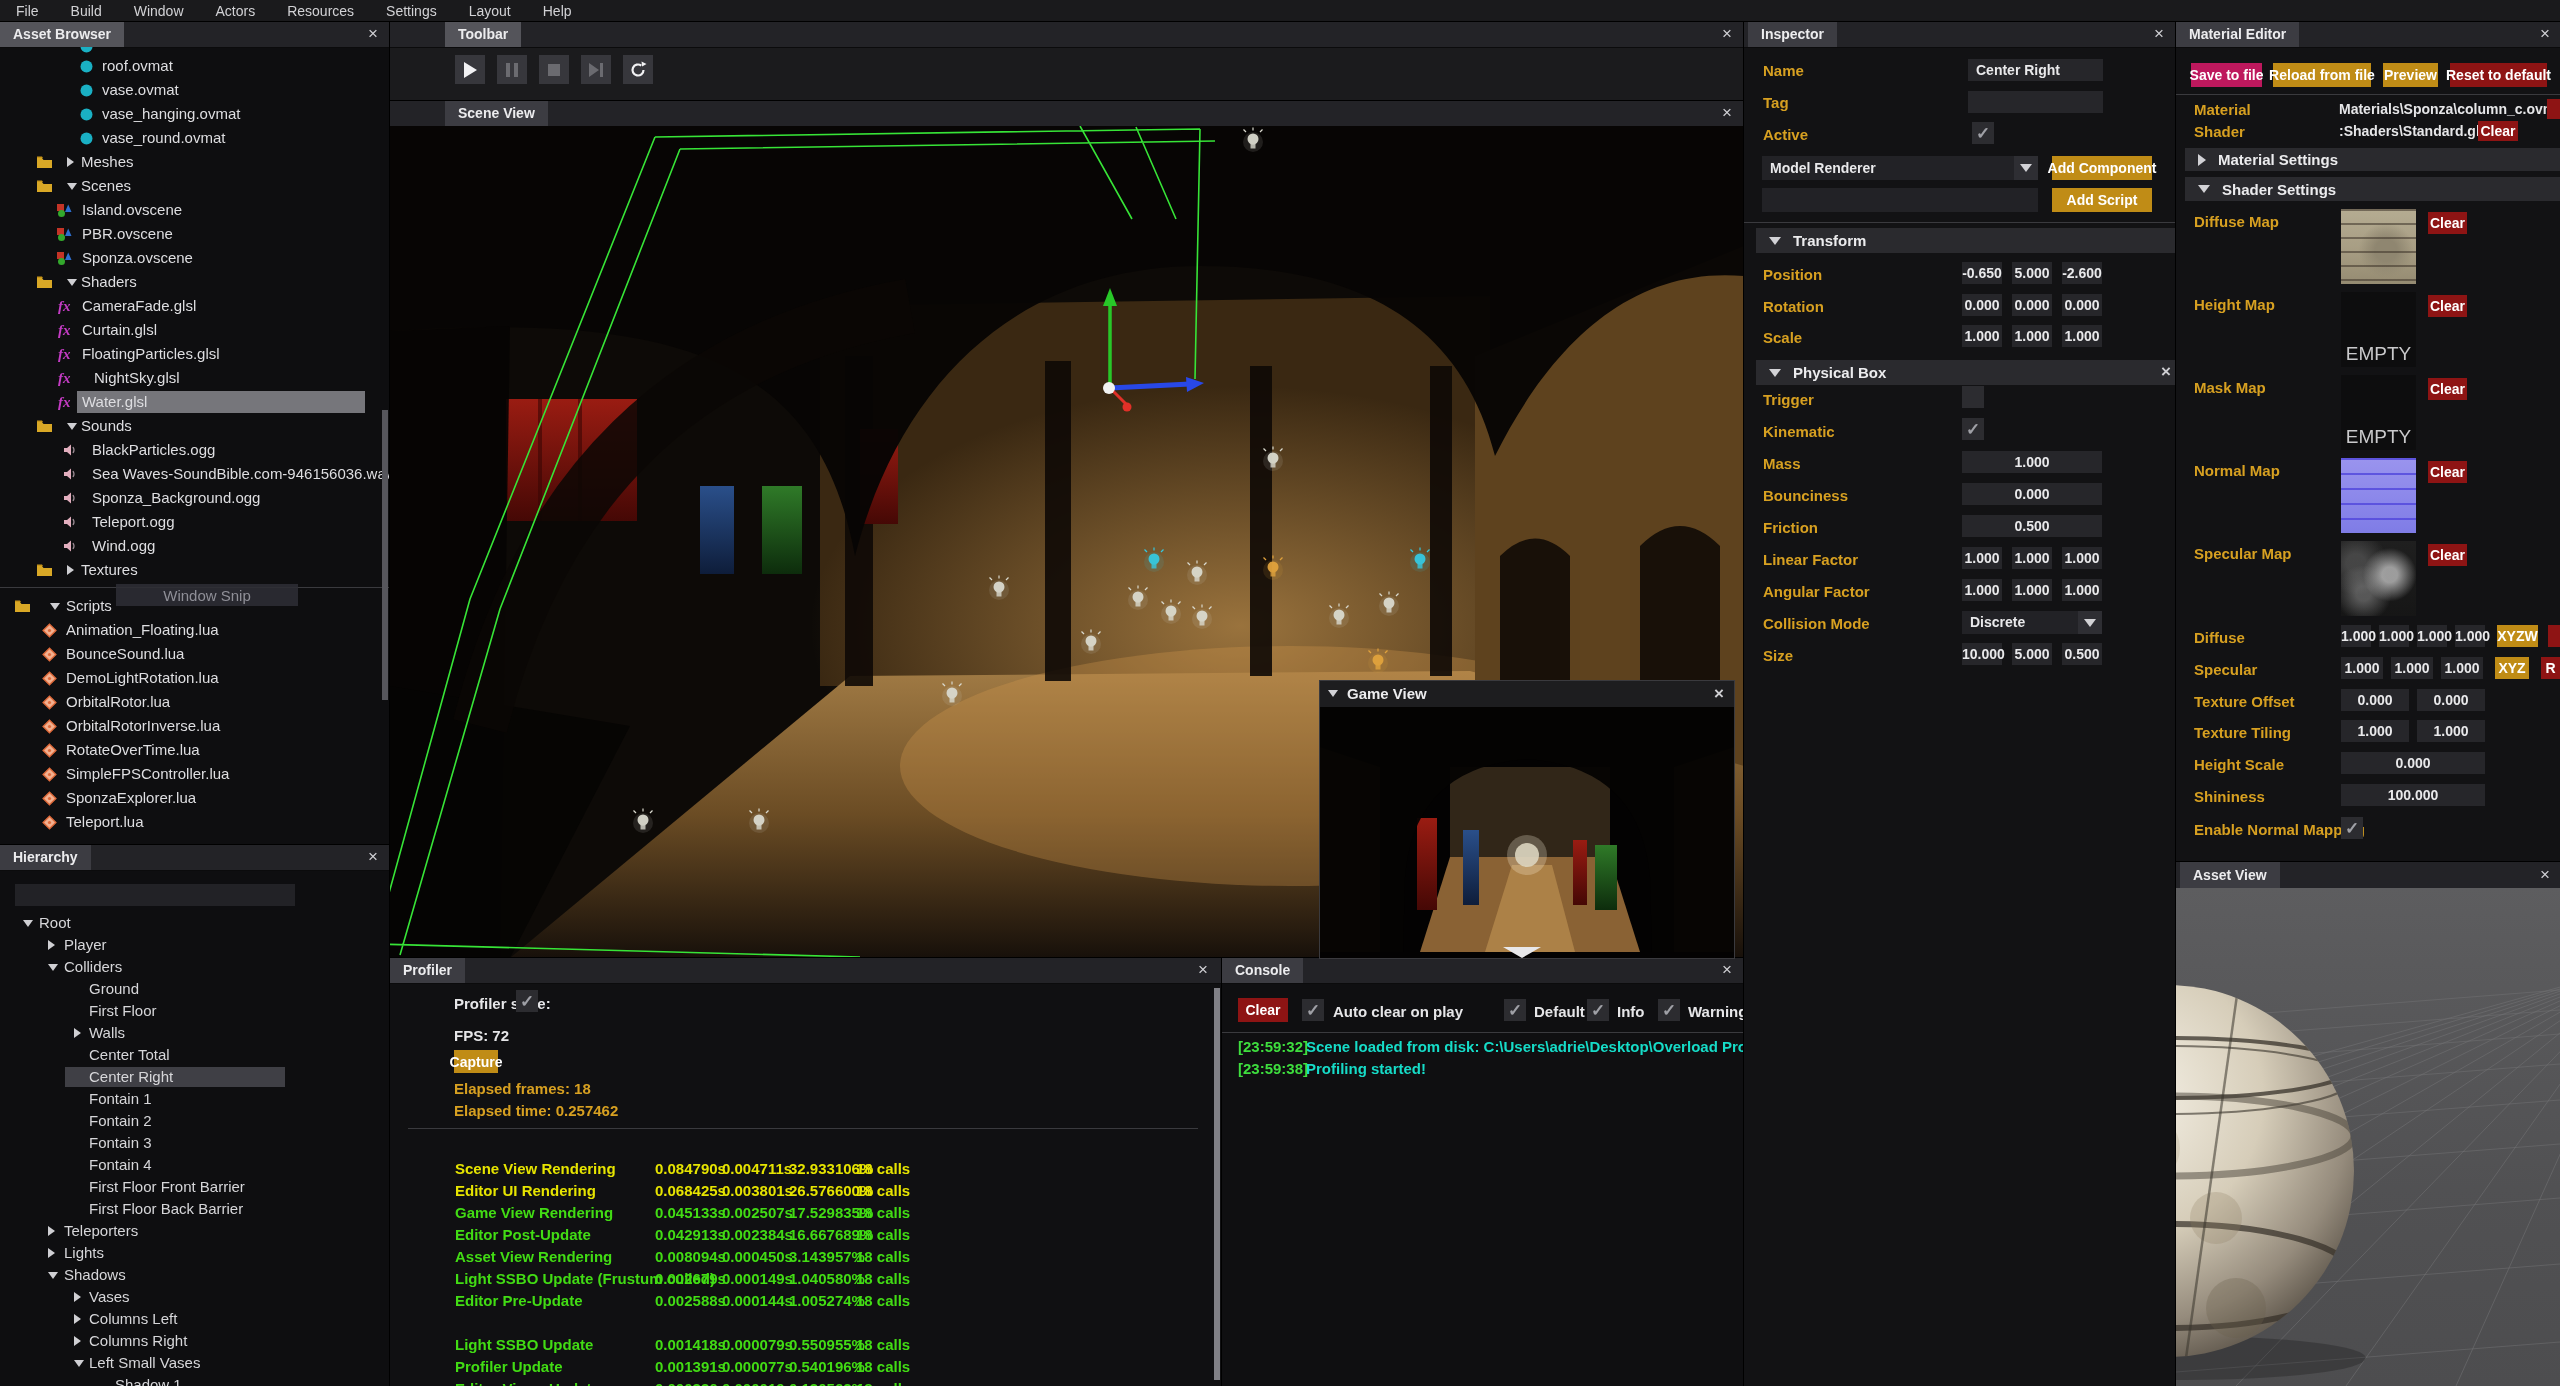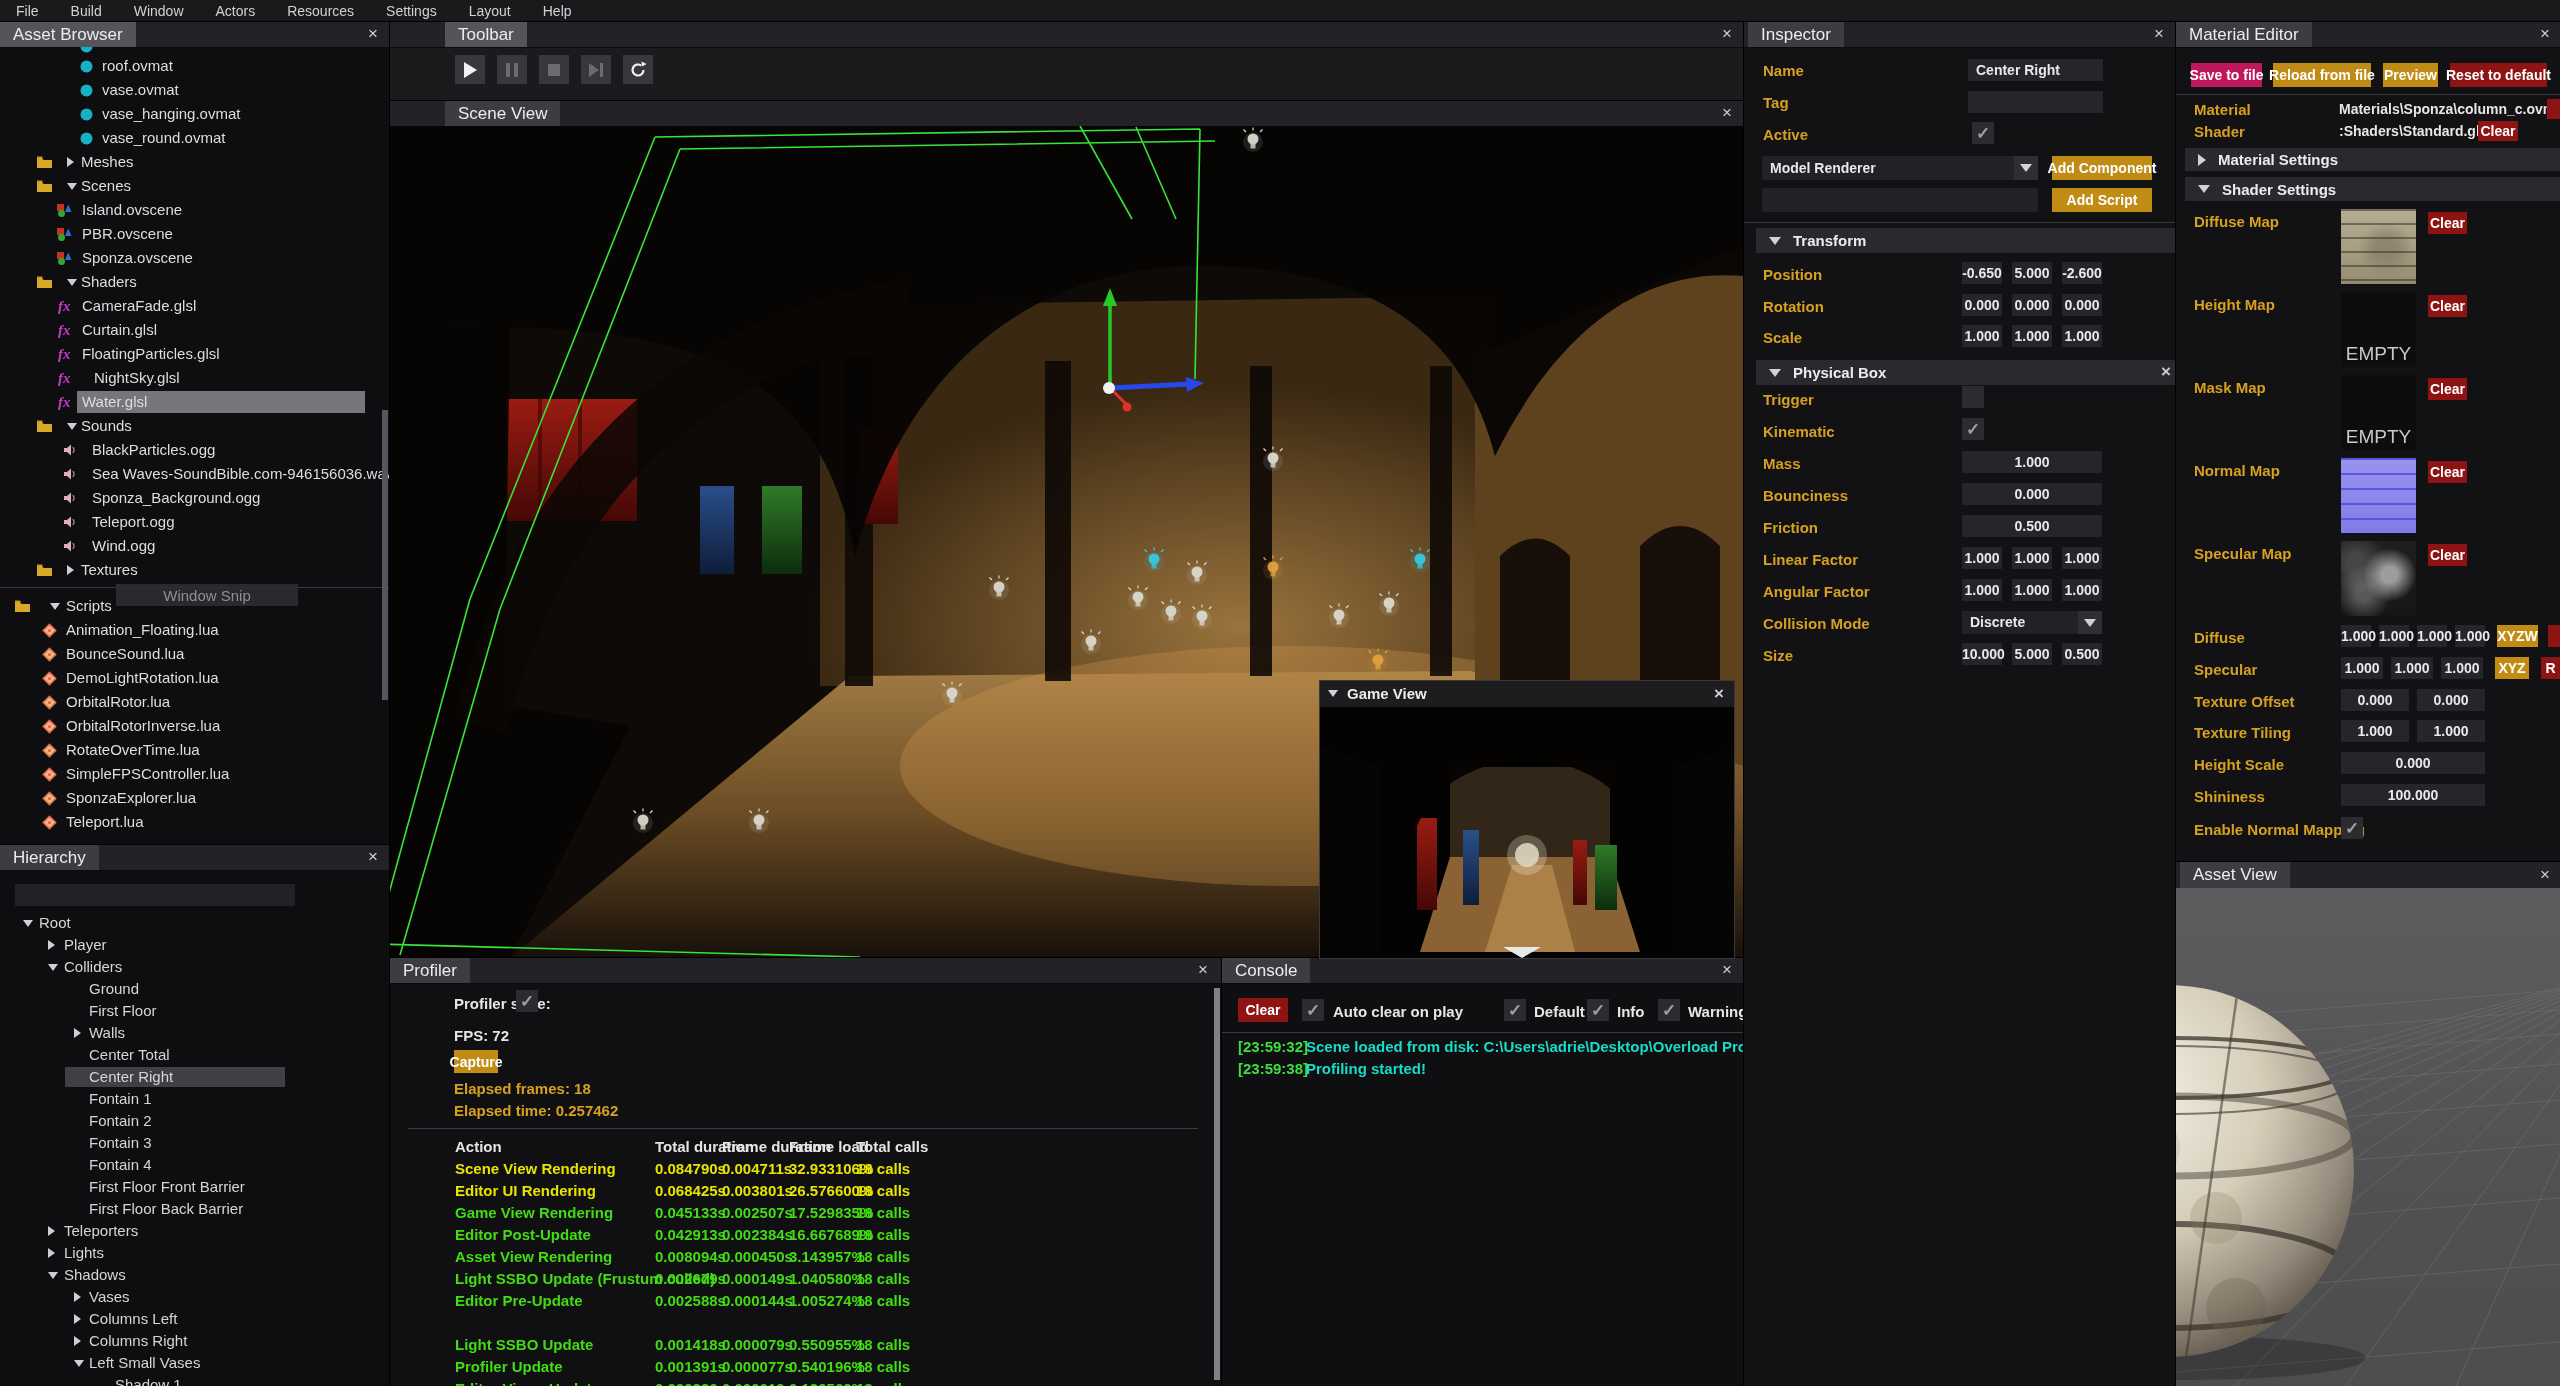--- a/index.html
+++ b/index.html
@@ -1,21 +1,21 @@
 <!DOCTYPE html>
 <html><head>
 <meta charset="utf-8">
 <style>
   html,body{margin:0;padding:0;background:#0c0c0d;}
   body{width:2560px;height:1386px;position:relative;overflow:hidden;
        font-family:"Liberation Sans",sans-serif;-webkit-font-smoothing:antialiased;}
   .abs{position:absolute;}
   .panel{position:absolute;background:#121214;outline:1px solid #000;overflow:hidden;}
   .tabbar{position:absolute;left:0;top:0;right:0;height:25px;background:#232327;border-bottom:1px solid #0b0b0c;}
-  .tab{position:absolute;top:0;height:25px;line-height:25px;padding:0 13px;background:#3c3c42;color:#ececee;font-size:17px;font-weight:normal;}
+  .tab{position:absolute;top:0;height:25px;line-height:25px;padding:0 13px;background:#3c3c42;color:#ececee;font-size:14px;font-weight:bold;}
   .tab.lit{background:#54545a;}
   .closex{position:absolute;top:3px;width:18px;height:18px;color:#cfcfd3;font-size:17px;line-height:17px;text-align:center;cursor:default;}
   .lbl{position:absolute;color:#d7a021;font-size:15px;font-weight:bold;white-space:nowrap;}
   .wlbl{position:absolute;color:#e6e6e8;font-size:15px;font-weight:bold;white-space:nowrap;}
   .field{position:absolute;background:#26262a;height:22px;color:#e9e9eb;font-size:14px;line-height:22px;padding:0 8px;font-weight:bold;}
   .vbox{background:#26262a;color:#e9e9eb;font-size:14px;height:22px;line-height:22px;text-align:center;font-weight:bold;}
   .vrow{position:absolute;display:flex;}
   .g10>.vbox{margin-right:10px;} .g8>.vbox{margin-right:8px;}
   .btn{position:absolute;display:flex;align-items:center;justify-content:center;font-size:14px;font-weight:bold;color:#fff;white-space:nowrap;}
   .gold{background:#c08c16;} .red{background:#8e1414;} .green{background:#be185d;}
@@ -613,27 +613,20 @@
     <div class="closex" style="right:10px;">×</div>
   </div>
   <div class="wlbl" style="left:64px;top:37px;">Profiler state:</div>
   <div class="cb" style="left:126px;top:32px;">✓</div>
   <div class="wlbl" style="left:64px;top:69px;">FPS: 72</div>
   <div class="btn gold" style="left:64px;top:92px;width:44px;height:23px;">Capture</div>
   <div class="lbl" style="left:64px;top:122px;">Elapsed frames: 18</div>
   <div class="lbl" style="left:64px;top:144px;">Elapsed time: 0.257462</div>
   <div class="divline" style="left:18px;top:170px;width:790px;"></div>
   <div class="abs" style="left:0;top:178px;right:8px;bottom:0;" id="profTable">
-      <div class="prow phead" style="top: 0px;">
-        <span style="left:65px;">Action</span>
-        <span style="left:265px;">Total duration</span>
-        <span style="left:332px;">Frame duration</span>
-        <span style="left:399px;">Frame load</span>
-        <span style="left:466px;">Total calls</span>
-      </div>
       <div class="prow pc-yellow" style="top: 22px;">
         <span style="left:65px;">Scene View Rendering</span>
         <span style="left:265px;">0.084790s</span>
         <span style="left:332px;">0.004711s</span>
         <span style="left:399px;">32.933106%</span>
         <span style="left:466px;">18 calls</span>
       </div>
       <div class="prow pc-yellow" style="top: 44px;">
         <span style="left:65px;">Editor UI Rendering</span>
         <span style="left:265px;">0.068425s</span>

